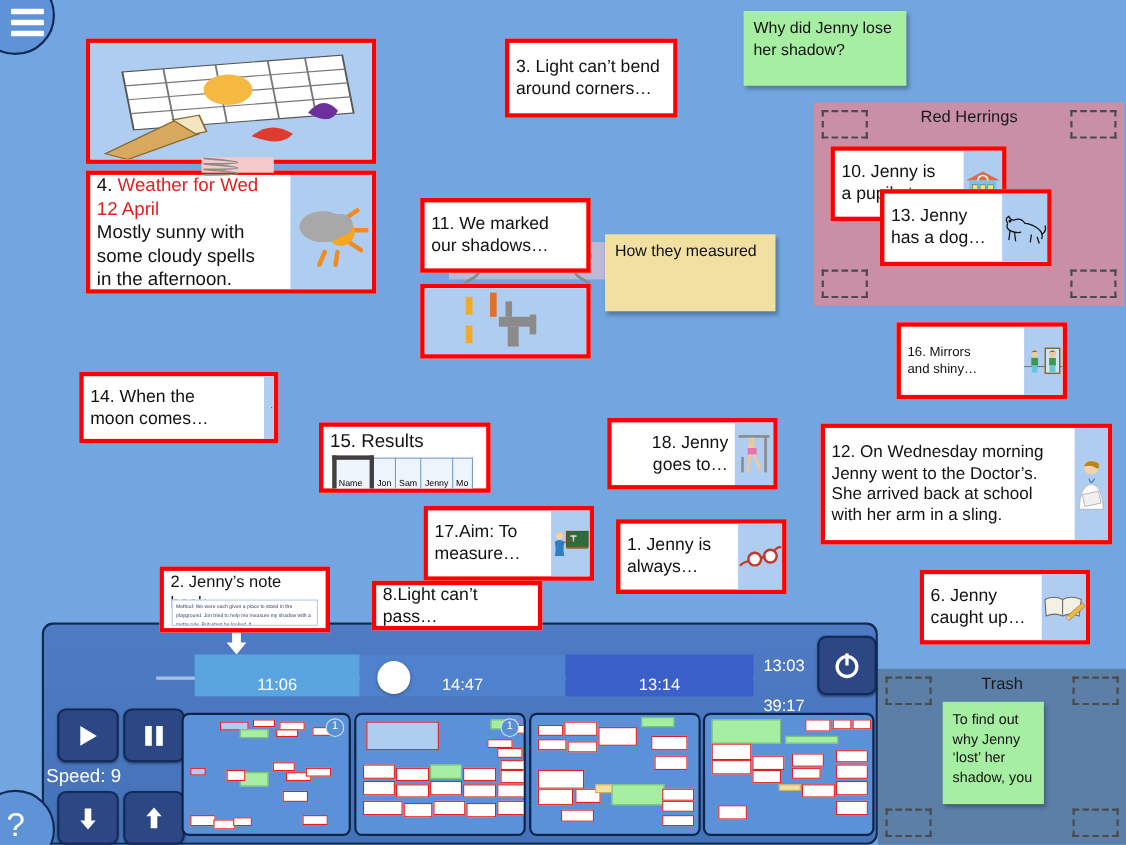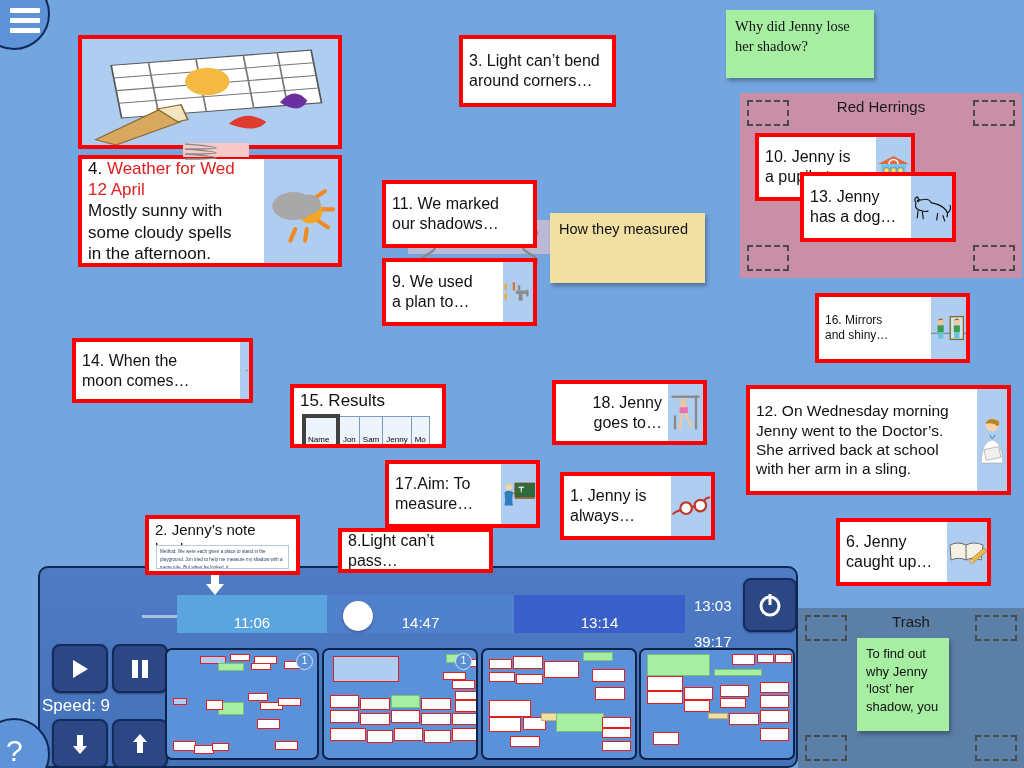--- a/index.html
+++ b/index.html
@@ -159,21 +159,21 @@
   <div class="handle h-bl"></div>
   <div class="handle h-br"></div>
 </div>
 
 <svg class="spring" style="left:408px;top:200px;width:160px;height:110px;" viewBox="0 0 160 110">
   <rect x="0" y="20" width="160" height="34" fill="#f6c9c9" opacity="0.55"></rect>
   <path d="M20 12 q14 7 0 14 q-14 7 0 14 q14 7 0 14 q-14 7 0 14 q14 7 0 14 q-14 7 0 14" fill="none" stroke="#8a8a8a" stroke-width="2.5"></path>
   <path d="M122 26 q14 7 0 14 q-14 7 0 14 q14 7 0 14 q-14 7 0 14" fill="none" stroke="#8a8a8a" stroke-width="2.5"></path>
 </svg>
 
-<div class="sticky green" id="sticky-question" style="left: 726px; top: 10px; width: 148px; min-height: 68px; font-family: Liberation Serif, serif;">Why did Jenny lose
+<div class="sticky green" id="sticky-question" style="left: 676px; top: 10px; width: 148px; min-height: 68px;">Why did Jenny lose
 her shadow?</div>
 <div class="sticky yellow" id="sticky-measured" style="left: 550px; top: 213px; width: 155px; min-height: 70px;">How they measured</div>
 <div class="sticky green small" id="sticky-trash" style="left: 857px; top: 638px; width: 92px; min-height: 93px;">To find out
 why Jenny
 ‘lost’ her
 shadow, you</div>
 
 <div id="cards-host">
     <div class="card" id="card-7" style="left: 78px; top: 35px; width: 264px; height: 114px; z-index: 10;">
       <div class="pic"><svg xmlns="http://www.w3.org/2000/svg" viewBox="0 0 150 100" width="100%" height="100%" preserveAspectRatio="none">
@@ -262,22 +262,20 @@
       <rect x="72" y="12" width="5" height="12"></rect>
           </g>
       <g fill="#9a9a9a">
             <circle cx="18" cy="26" r="2"></circle>
             <circle cx="28" cy="22" r="2"></circle>
             <circle cx="38" cy="20" r="2"></circle>
           </g>
         </svg></div>
     </div>
     <div class="card" id="card-9" style="left: 382px; top: 258px; width: 155px; height: 68px; z-index: 16;">
-      <div class="txt" style="width: 105px; font-size: 16px;">9. We used
-a plan to…</div>
       <div class="pic"><svg xmlns="http://www.w3.org/2000/svg" viewBox="0 0 80 60" width="100%" height="100%">
       <rect x="4" y="8" width="6" height="16" fill="#f0a92a"></rect>
           <rect x="4" y="34" width="6" height="16" fill="#f0a92a"></rect>
       <rect x="26" y="4" width="6" height="22" fill="#e0702a"></rect>
       <g fill="#8b8b8b">
             <rect x="34" y="26" width="30" height="9"></rect>
             <rect x="42" y="35" width="10" height="18"></rect>
       <rect x="40" y="12" width="6" height="14"></rect>
             <rect x="62" y="24" width="6" height="18"></rect>
           </g>

